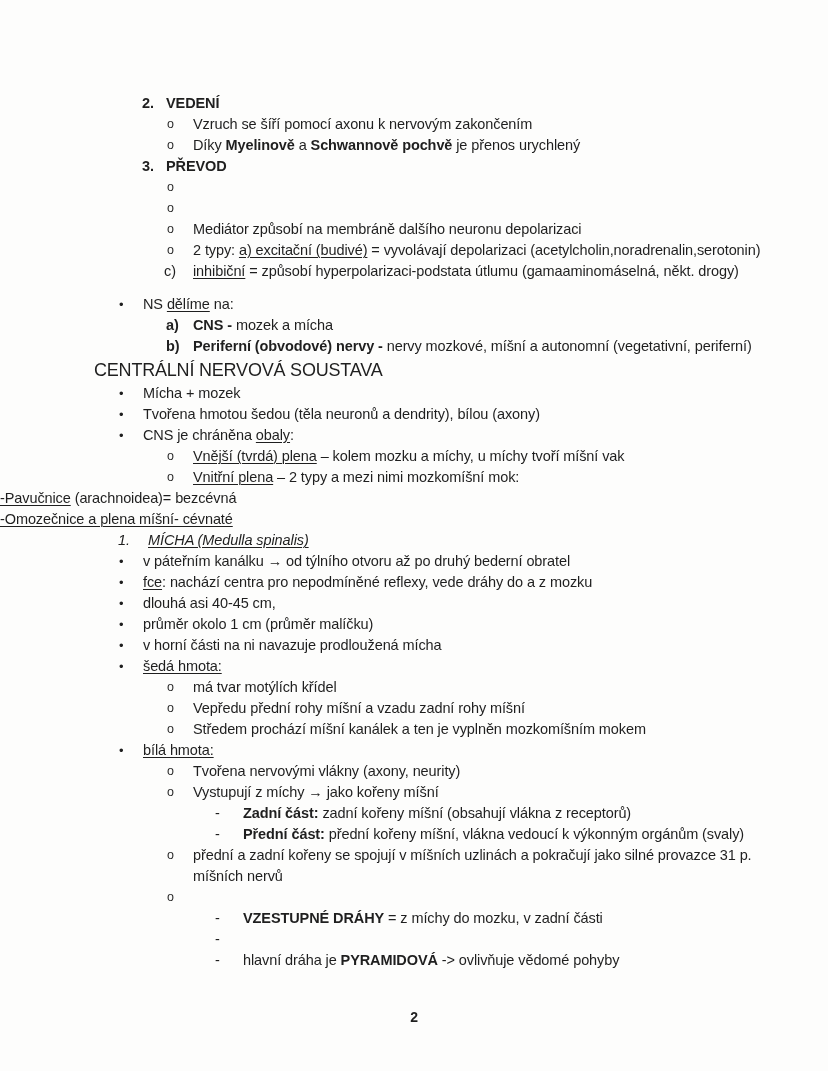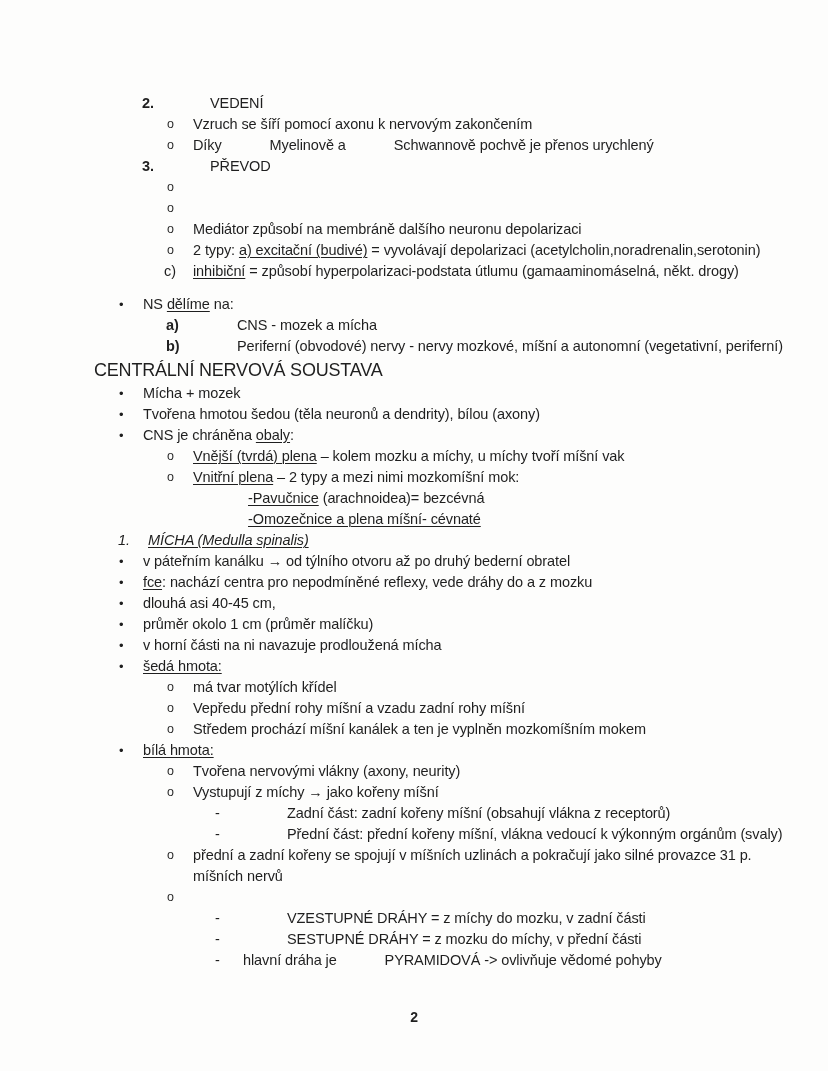--- a/index.html
+++ b/index.html
@@ -41,33 +41,33 @@
 
   .t-alpha        { margin-left: 166px; }
   .t-alpha .marker{ width: 27px; font-weight: 700; }
 
   .t-labeled        { margin-left: 164px; }
   .t-labeled .marker{ width: 29px; }
 
   .t-dash        { margin-left: 215px; }
   .t-dash .marker{ width: 28px; }
 
-  .t-plain3 { margin-left: 248px; }
+  .t-plain3 { }
 
   .t-heading {
     margin-left: 94px;
     font-size: 18px;
     font-weight: 400;
     line-height: 26px;
     letter-spacing: -0.2px;
   }
 
   .spacer { height: 12px; }
 
-  .b { font-weight: 400; margin-left: 44px; }
+  .b { font-weight: 700; }
   .i { font-style: italic; }
   .u { text-decoration: underline; text-underline-offset: 2px; text-decoration-thickness: 1px; }
 
   .footer {
     position: absolute;
     left: 0; right: 0;
     top: 1007px;
     text-align: center;
     font-size: 14px;
     font-weight: 600;
@@ -221,21 +221,20 @@
       </div>
       <div class="row t-bullet-o">
         <span class="marker">o</span>
       </div>
       <div class="row t-dash">
         <span class="marker">-</span>
         <span class="content"><span class="b">VZESTUPNÉ DRÁHY</span><span> = z míchy do mozku, v zadní části</span></span>
       </div>
       <div class="row t-dash">
         <span class="marker">-</span>
-        <span class="content"><span class="b">SESTUPNÉ DRÁHY</span><span> = z mozku do míchy, v přední části</span></span>
       </div>
       <div class="row t-dash">
         <span class="marker">-</span>
         <span class="content"><span>hlavní dráha je </span><span class="b">PYRAMIDOVÁ</span><span> -&gt; ovlivňuje vědomé pohyby</span></span>
       </div>
     </div>
   <div class="footer">2</div>
 </div>
 
 </body></html>

